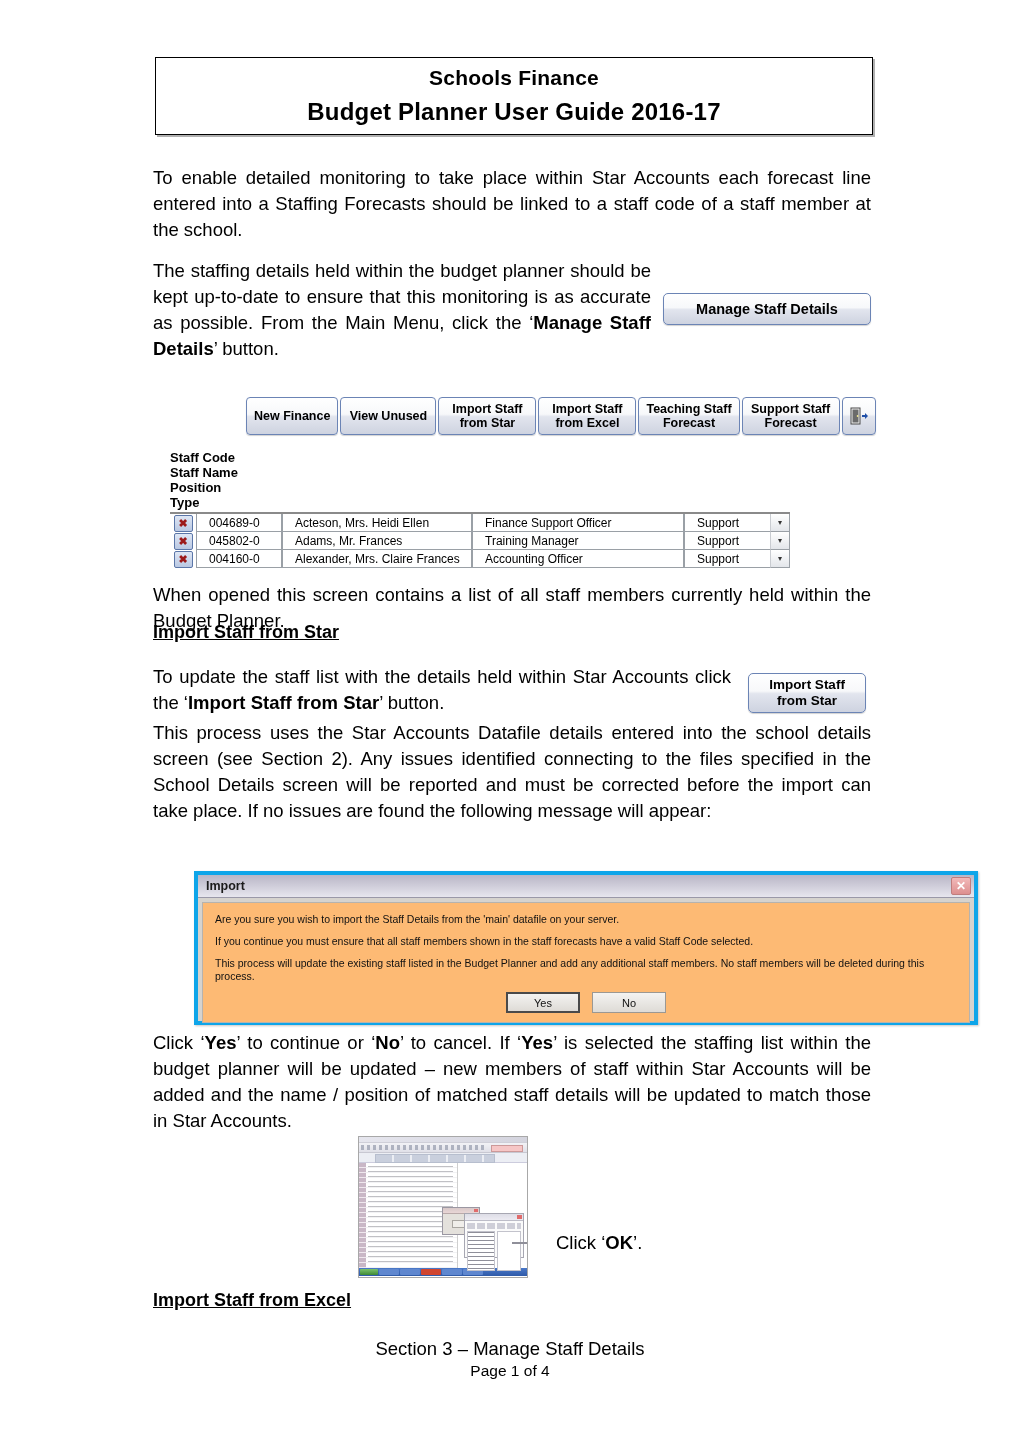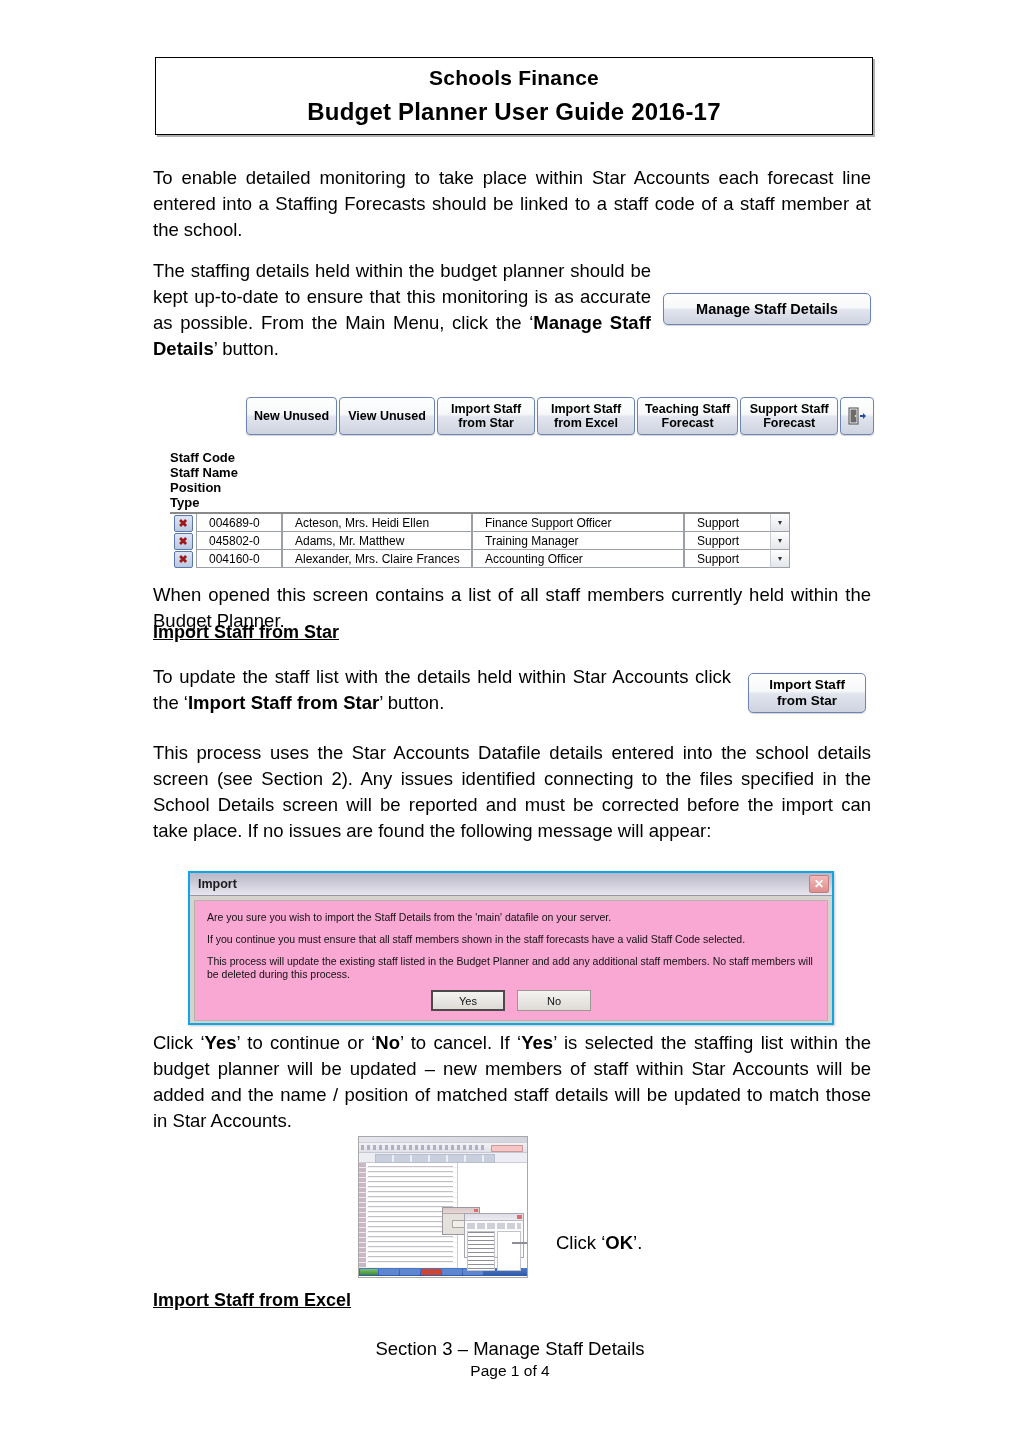--- a/index.html
+++ b/index.html
@@ -205,25 +205,25 @@
     font-size: 11px;
     font-weight: bold;
     color: #9c1a1a;
     line-height: 1;
   }
   .caret { font-size: 8px; color: #333; line-height: 1; }
 
   
   .dialog {
     position: absolute;
-    left: 188px;
+    left: 194px;
     top: 871px;
-    width: 646px;
+    width: 784px;
     height: 154px;
-    border: 2px solid #0ea5e9;
+    border: 4px solid #0ea5e9;
     box-sizing: border-box;
     background: #d6d3ce;
     box-shadow: 1px 1px 2px rgba(0,0,0,0.22);
   }
   .dlg-titlebar {
     height: 23px;
     background: linear-gradient(to bottom,#b9b6c6 0%, #cdcbd8 45%, #e7e6ee 100%);
     border-bottom: 1px solid #9a98a8;
     display: flex;
     align-items: center;
@@ -245,21 +245,21 @@
     font-size: 12px;
     font-weight: bold;
     display: flex;
     align-items: center;
     justify-content: center;
     line-height: 1;
   }
   .dlg-body {
     margin: 4px;
     height: 121px;
-    background: #f9a8d4;
+    background: #fdba74;
     border: 1px solid #b6b3ae;
     box-sizing: border-box;
     padding: 10px 9px 0 12px;
     position: relative;
   }
   .dlg-text {
     font-size: 10.5px;
     line-height: 13px;
     color: #111;
     margin-bottom: 9px;
@@ -401,21 +401,21 @@
   </div>
 
   <div class="para" style="top:165px;">To enable detailed monitoring to take place within Star Accounts each forecast line entered into a Staffing Forecasts should be linked to a staff code of a staff member at the school.</div>
 
   <div class="para" style="top:258px; width:498px;"><span>The staffing details held within the budget planner should be kept up-to-date to ensure that this monitoring is as accurate as possible.  From the Main Menu, click the ‘</span><b>Manage Staff Details</b><span>’ button.</span></div>
 
   <div class="appbtn" id="manage-staff-details-button">Manage Staff Details</div>
 
   <div class="toolbar">
     <div class="appbtn tb-w1">
-      <span>New Unused</span>
+      <span>New Finance</span>
     </div>
     <div class="appbtn tb-w2">
       <span>View Unused</span>
     </div>
     <div class="appbtn tb-w3">
       <span>Import Staff</span>
       <span>from Star</span>
     </div>
     <div class="appbtn tb-w3">
       <span>Import Staff</span>
@@ -460,21 +460,21 @@
       <div class="cell c5">
         <span class="caret">▾</span>
       </div>
     </div>
 
     <div class="st-row">
       <div class="cell c0">
         <span class="del-btn">✖</span>
       </div>
       <div class="cell c1">045802-0</div>
-      <div class="cell c2">Adams, Mr. Matthew</div>
+      <div class="cell c2">Adams, Mr. Frances</div>
       <div class="cell c3">Training Manager</div>
       <div class="cell c4">Support</div>
       <div class="cell c5">
         <span class="caret">▾</span>
       </div>
     </div>
 
     <div class="st-row">
       <div class="cell c0">
         <span class="del-btn">✖</span>
@@ -493,21 +493,21 @@
 
   <div class="heading" style="top:622px;">Import Staff from Star</div>
 
   <div class="para" style="top:664px; width:578px;"><span>To update the staff list with the details held within Star Accounts click the ‘</span><b>Import Staff from Star</b><span>’ button.</span></div>
 
   <div class="appbtn" id="import-staff-from-star-button-inline">
     <span>Import Staff</span>
     <span>from Star</span>
   </div>
 
-  <div class="para" style="top:740px;">This process uses the Star Accounts Datafile details entered into the school details screen (see Section 2).  Any issues identified connecting to the files specified in the School Details screen will be reported and must be corrected before the import can take place.  If no issues are found the following message will appear:</div>
+  <div class="para" style="top:720px;">This process uses the Star Accounts Datafile details entered into the school details screen (see Section 2).  Any issues identified connecting to the files specified in the School Details screen will be reported and must be corrected before the import can take place.  If no issues are found the following message will appear:</div>
 
   <div class="dialog">
     <div class="dlg-titlebar">
       <span class="dlg-title">Import</span>
       <span class="dlg-close">✕</span>
     </div>
     <div class="dlg-body">
       <div class="dlg-text">Are you sure you wish to import the Staff Details from the 'main' datafile on your server.</div>
       <div class="dlg-text">If you continue you must ensure that all staff members shown in the staff forecasts have a valid Staff Code selected.</div>
       <div class="dlg-text">This process will update the existing staff listed in the Budget Planner and add any additional staff members.  No staff members will be deleted during this process.</div>

